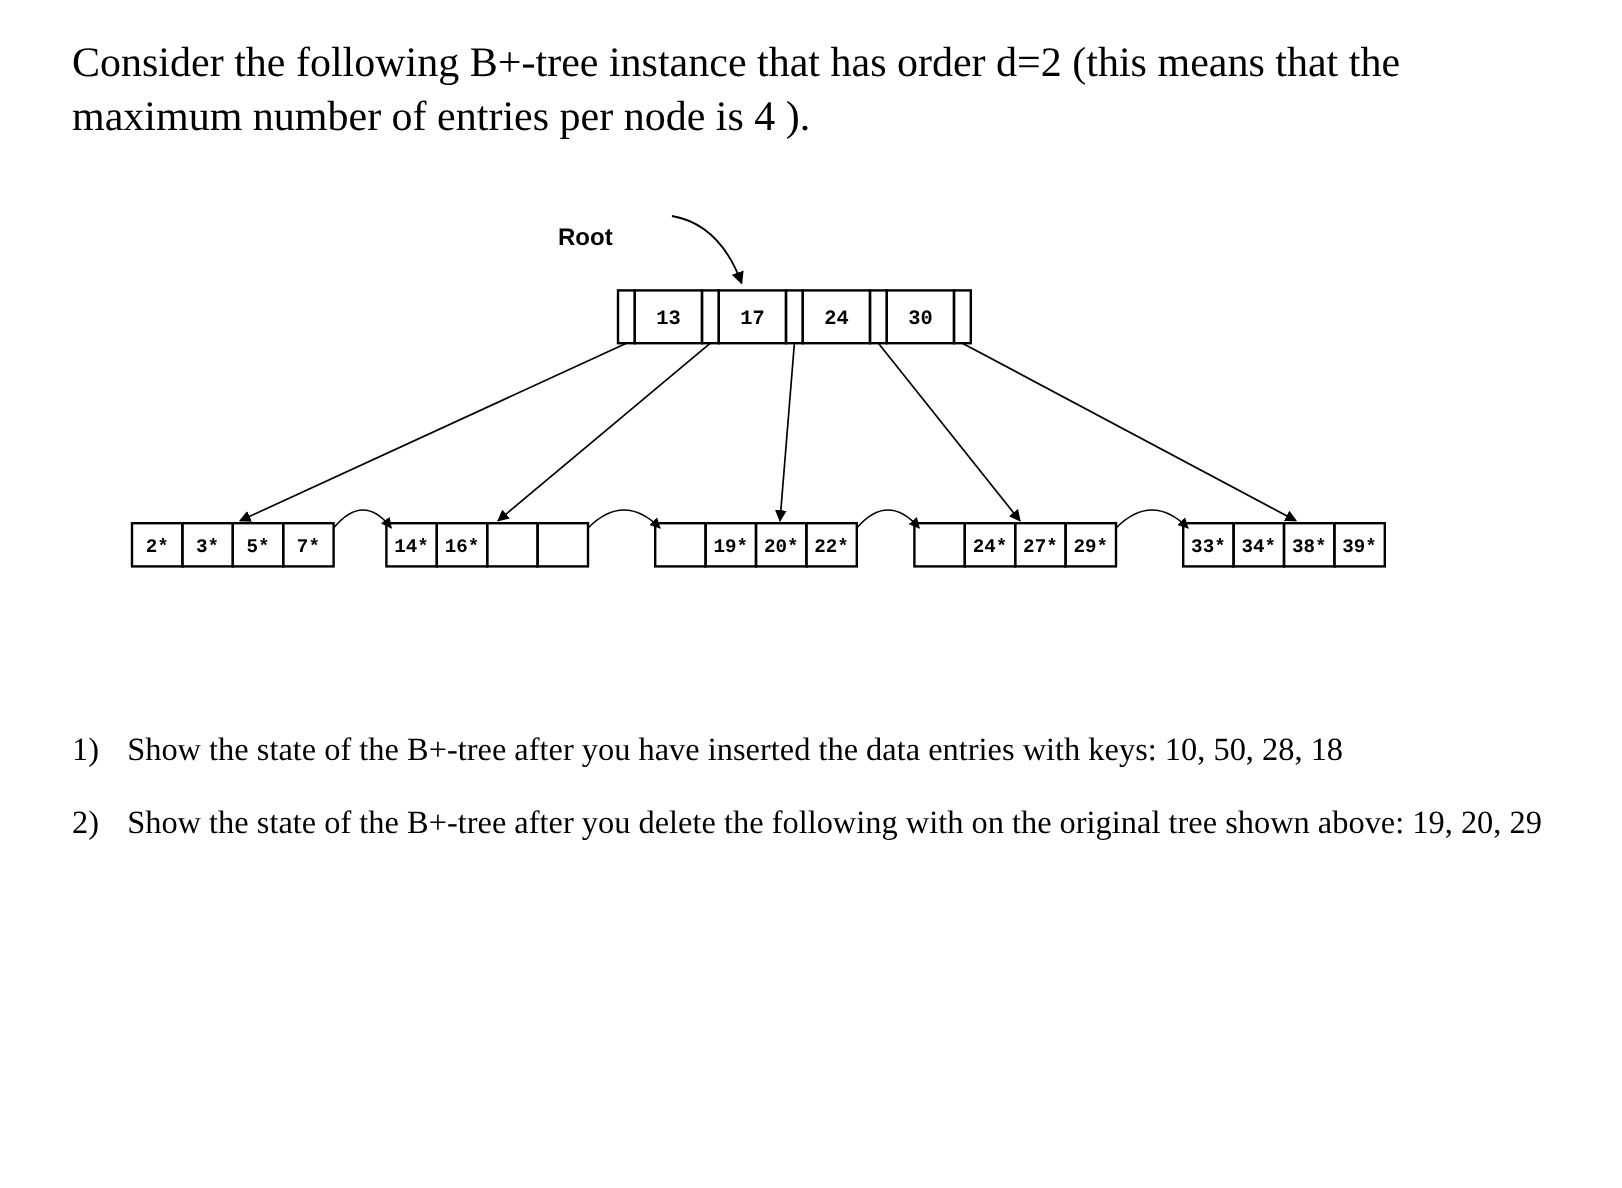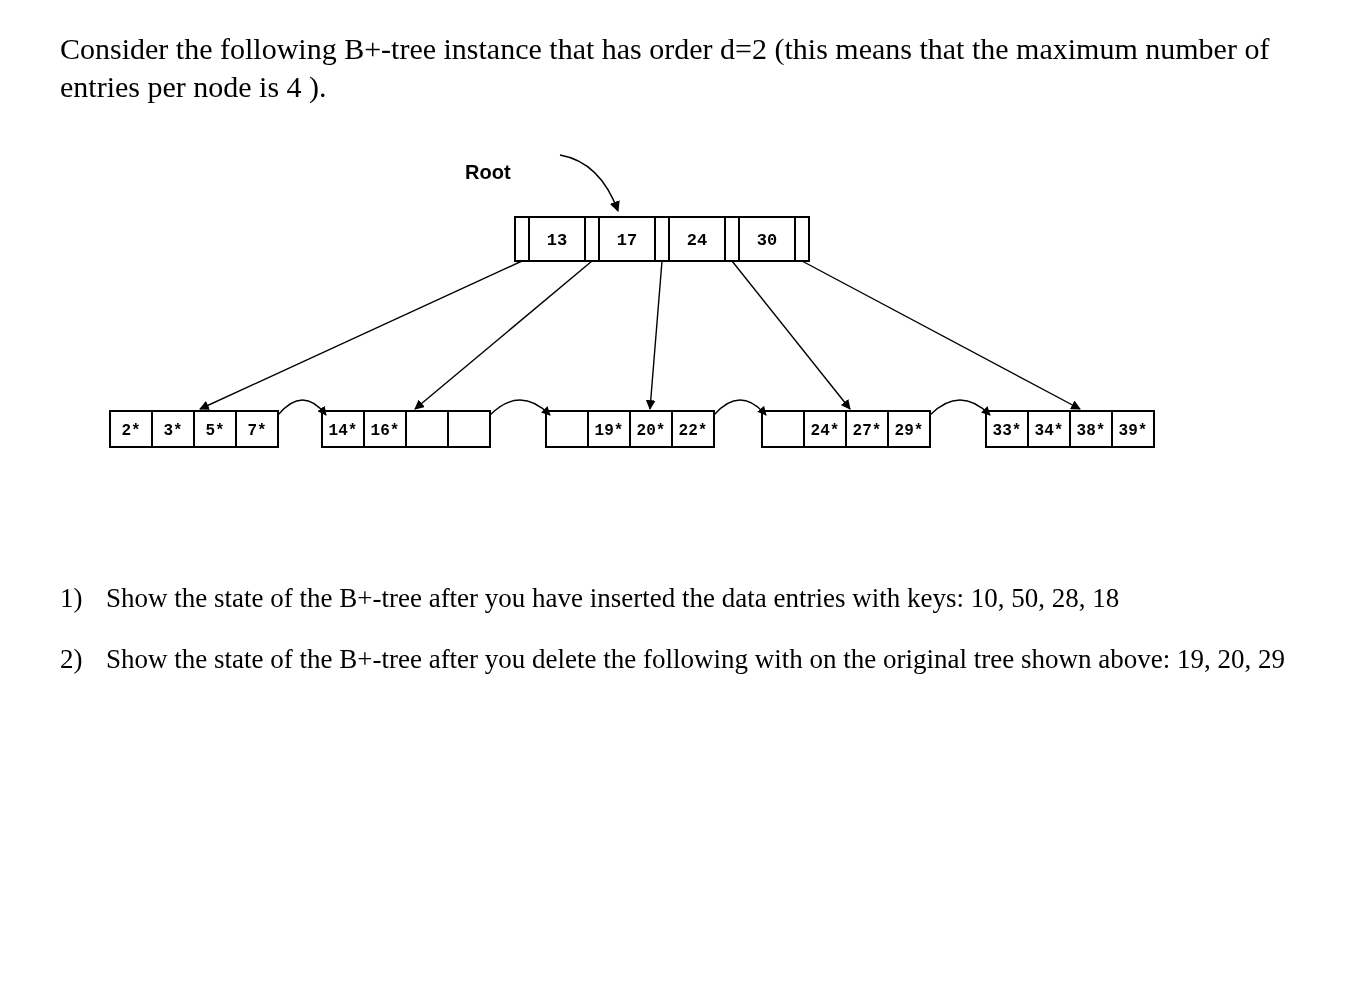--- a/index.html
+++ b/index.html
@@ -1,18 +1,18 @@
 <!DOCTYPE html>
 <html><head>
 <meta charset="utf-8">
 <style>
   html,body{margin:0;padding:0;background:#fff;}
   .page{width:1352px;height:990px;padding:30px 60px 0 60px;box-sizing:border-box;font-family:"Times New Roman",Times,serif;color:#000;}
   .title{font-size:30px;font-weight:bold;margin:4px 0 30px 0;}
-  .intro{font-size:30px;line-height:1.28;margin-bottom:20px;}
+  .intro{font-size:35px;line-height:1.28;margin-bottom:32px;}
   .diagram{width:100%;}
   .questions{font-size:27px;line-height:1.32;margin-top:30px;}
   .q{display:flex;margin:0 0 26px 0;}
   .q .num{width:46px;flex:0 0 46px;}
   .q .body{flex:1;}
   .italic{}
   svg text{font-family:"Courier New",monospace;font-weight:bold;fill:#000;}
   svg .rootlabel{font-family:Arial,Helvetica,sans-serif;font-weight:bold;}
 </style>
 </head>

